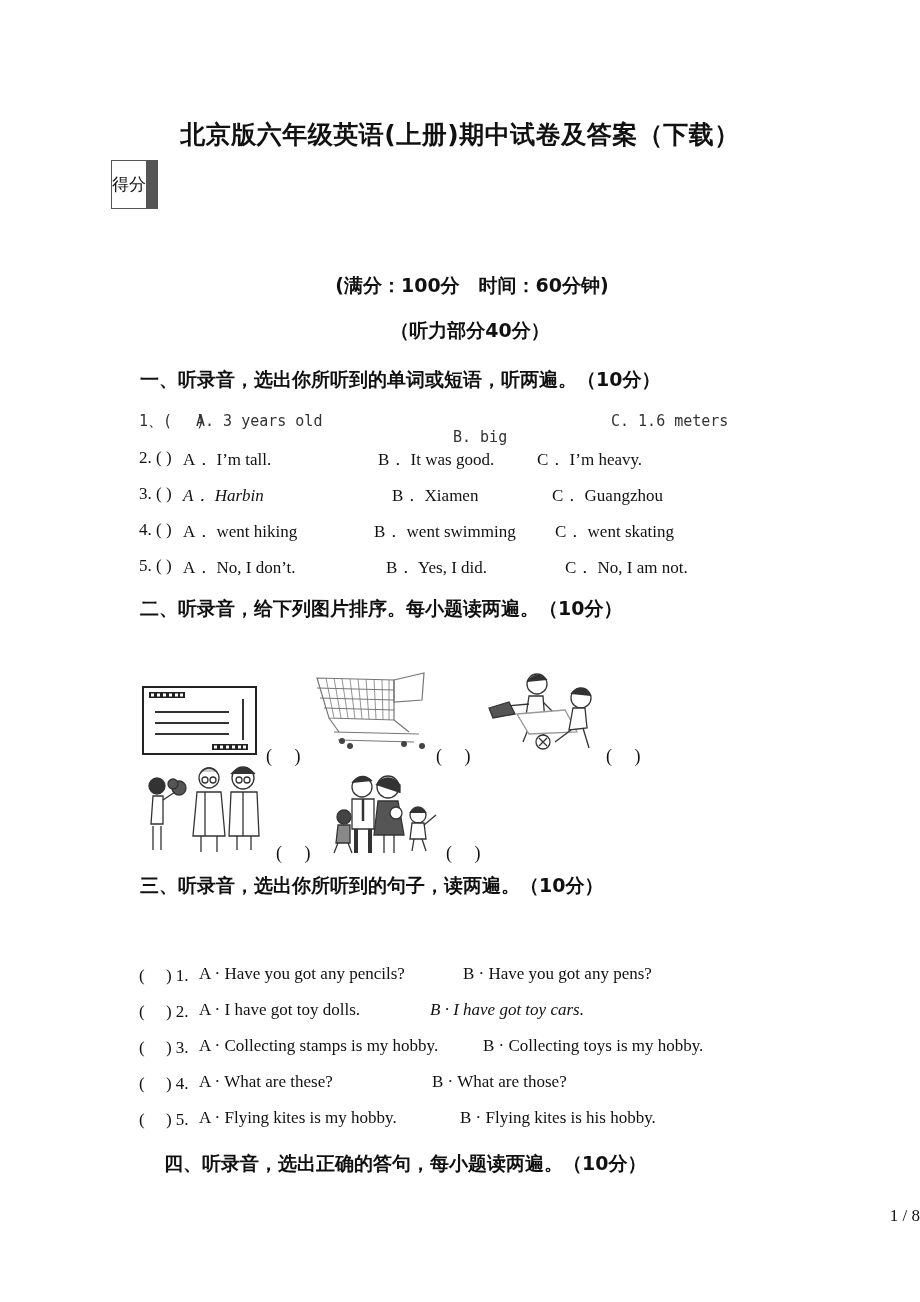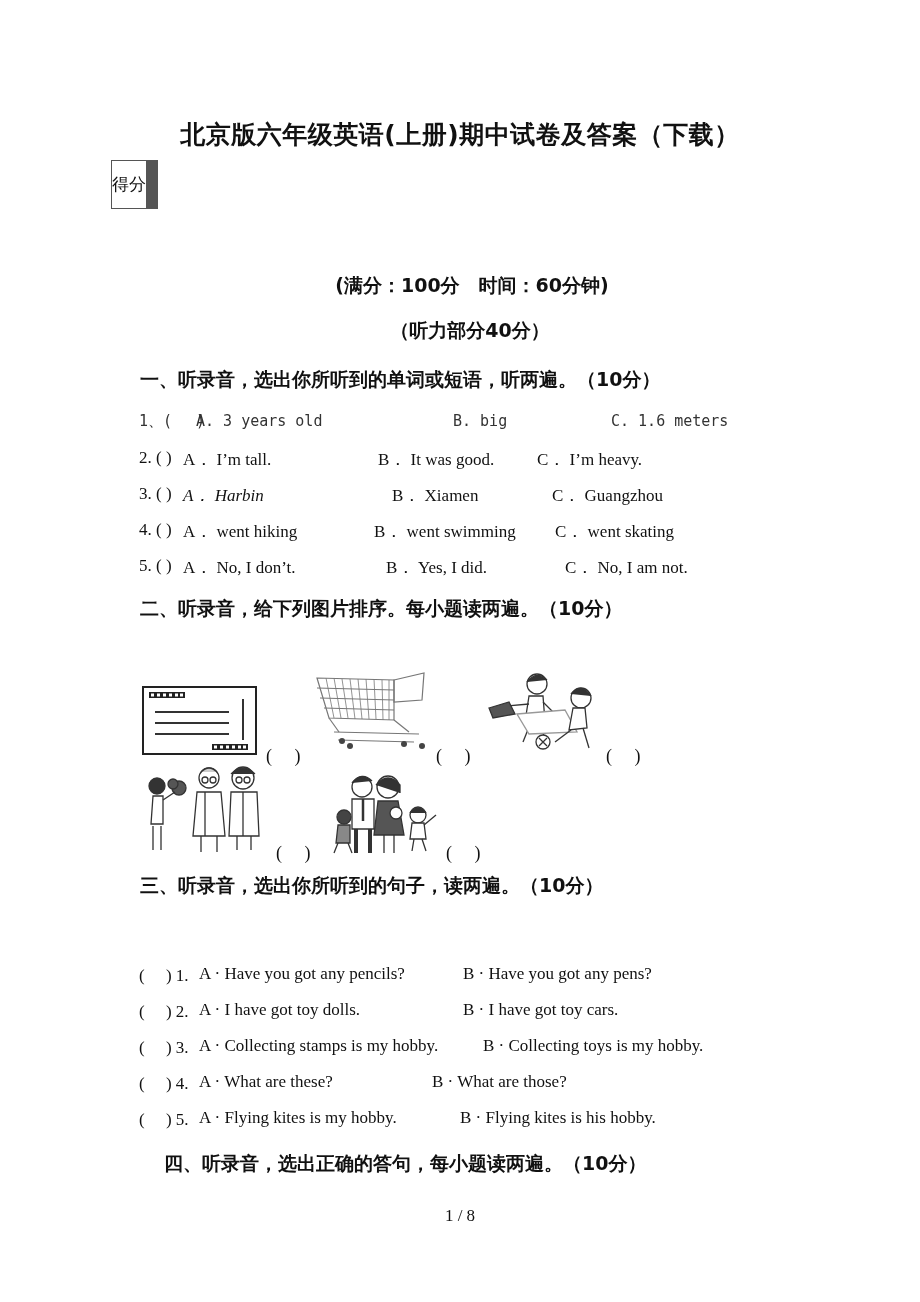--- a/index.html
+++ b/index.html
@@ -19,21 +19,21 @@
     }
     table.score td {
       border: 1.5px solid #555; height: 47px; text-align: center; padding: 0;
     }
     .meta { left: 0; width: 920px; text-align: center; font-size: 19px; font-weight: bold; font-family: "DejaVu Sans", sans-serif; }
     .section { left: 140px; font-size: 19px; font-weight: bold; font-family: "DejaVu Sans", sans-serif; }
     .q-mono { font-family: "DejaVu Sans Mono", "Liberation Mono", monospace; font-size: 15px; color: #333; }
     .q { font-family: "Liberation Serif", serif; font-size: 17px; }
     .paren { font-family: "Liberation Serif", serif; font-size: 18px; }
     .pic { position: absolute; }
-    .footer { left: 0; width: 920px; text-align: center; top: 1206px; font-family: "Liberation Serif", serif; font-size: 17px; }
+    .footer { left: 0; width: 920px; text-align: right; top: 1206px; font-family: "Liberation Serif", serif; font-size: 17px; }
   </style>
 </head>
 <body>
 
 <div class="abs title">北京版六年级英语(上册)期中试卷及答案（下载）</div>
 
 <table class="score">
   <tbody>
   <tr>
     <td>得分</td>
@@ -52,21 +52,21 @@
 </tbody>
   </table>
 
 <div class="abs meta" style="top:273px; left:12px;">(满分：100分　时间：60分钟)</div>
 <div class="abs meta" style="top:318px; left:10px;">（听力部分40分）</div>
 
 <div class="abs section" style="top:367px;">一、听录音，选出你所听到的单词或短语，听两遍。（10分）</div>
 
 <div class="abs q-mono" style="top:412px; left:139px;">1、(　 )</div>
 <div class="abs q-mono" style="top:412px; left:196px;">A. 3 years old</div>
-<div class="abs q-mono" style="top:412px; left:453px;text-align:right;">B. big</div>
+<div class="abs q-mono" style="top:428px; left:453px;text-align:right;">B. big</div>
 <div class="abs q-mono" style="top:412px; left:611px;">C. 1.6 meters</div>
 
 <div class="abs q" style="top:448px; left:139px;">2. (  )</div>
 <div class="abs q" style="top:448px; left:183px;">A． I’m tall.</div>
 <div class="abs q" style="top:448px; left:378px;">B． It was good.</div>
 <div class="abs q" style="top:448px; left:537px;">C． I’m heavy.</div>
 
 <div class="abs q" style="top:484px; left:139px;">3. (  )</div>
 <div class="abs q" style="top:484px; left:183px;font-style:italic;">A． Harbin</div>
 <div class="abs q" style="top:484px; left:392px;">B． Xiamen</div>
@@ -215,21 +215,21 @@
 <div class="abs paren" style="top:841px; left:446px;">(　 )</div>
 
 <div class="abs section" style="top:873px;">三、听录音，选出你所听到的句子，读两遍。（10分）</div>
 
 <div class="abs q" style="top:964px; left:139px;">(　 ) 1.</div>
 <div class="abs q" style="top:964px; left:199px;">A · Have you got any pencils?</div>
 <div class="abs q" style="top:964px; left:463px;">B · Have you got any pens?</div>
 
 <div class="abs q" style="top:1000px; left:139px;">(　 ) 2.</div>
 <div class="abs q" style="top:1000px; left:199px;">A · I have got toy dolls.</div>
-<div class="abs q" style="top:1000px; left:463px;">B · I have got toy cars.</div>
+<div class="abs q" style="top:1000px; left:430px;font-style:italic;">B · I have got toy cars.</div>
 
 <div class="abs q" style="top:1036px; left:139px;">(　 ) 3.</div>
 <div class="abs q" style="top:1036px; left:199px;">A · Collecting stamps is my hobby.</div>
 <div class="abs q" style="top:1036px; left:483px;">B · Collecting toys is my hobby.</div>
 
 <div class="abs q" style="top:1072px; left:139px;">(　 ) 4.</div>
 <div class="abs q" style="top:1072px; left:199px;">A · What are these?</div>
 <div class="abs q" style="top:1072px; left:432px;">B · What are those?</div>
 
 <div class="abs q" style="top:1108px; left:139px;">(　 ) 5.</div>

